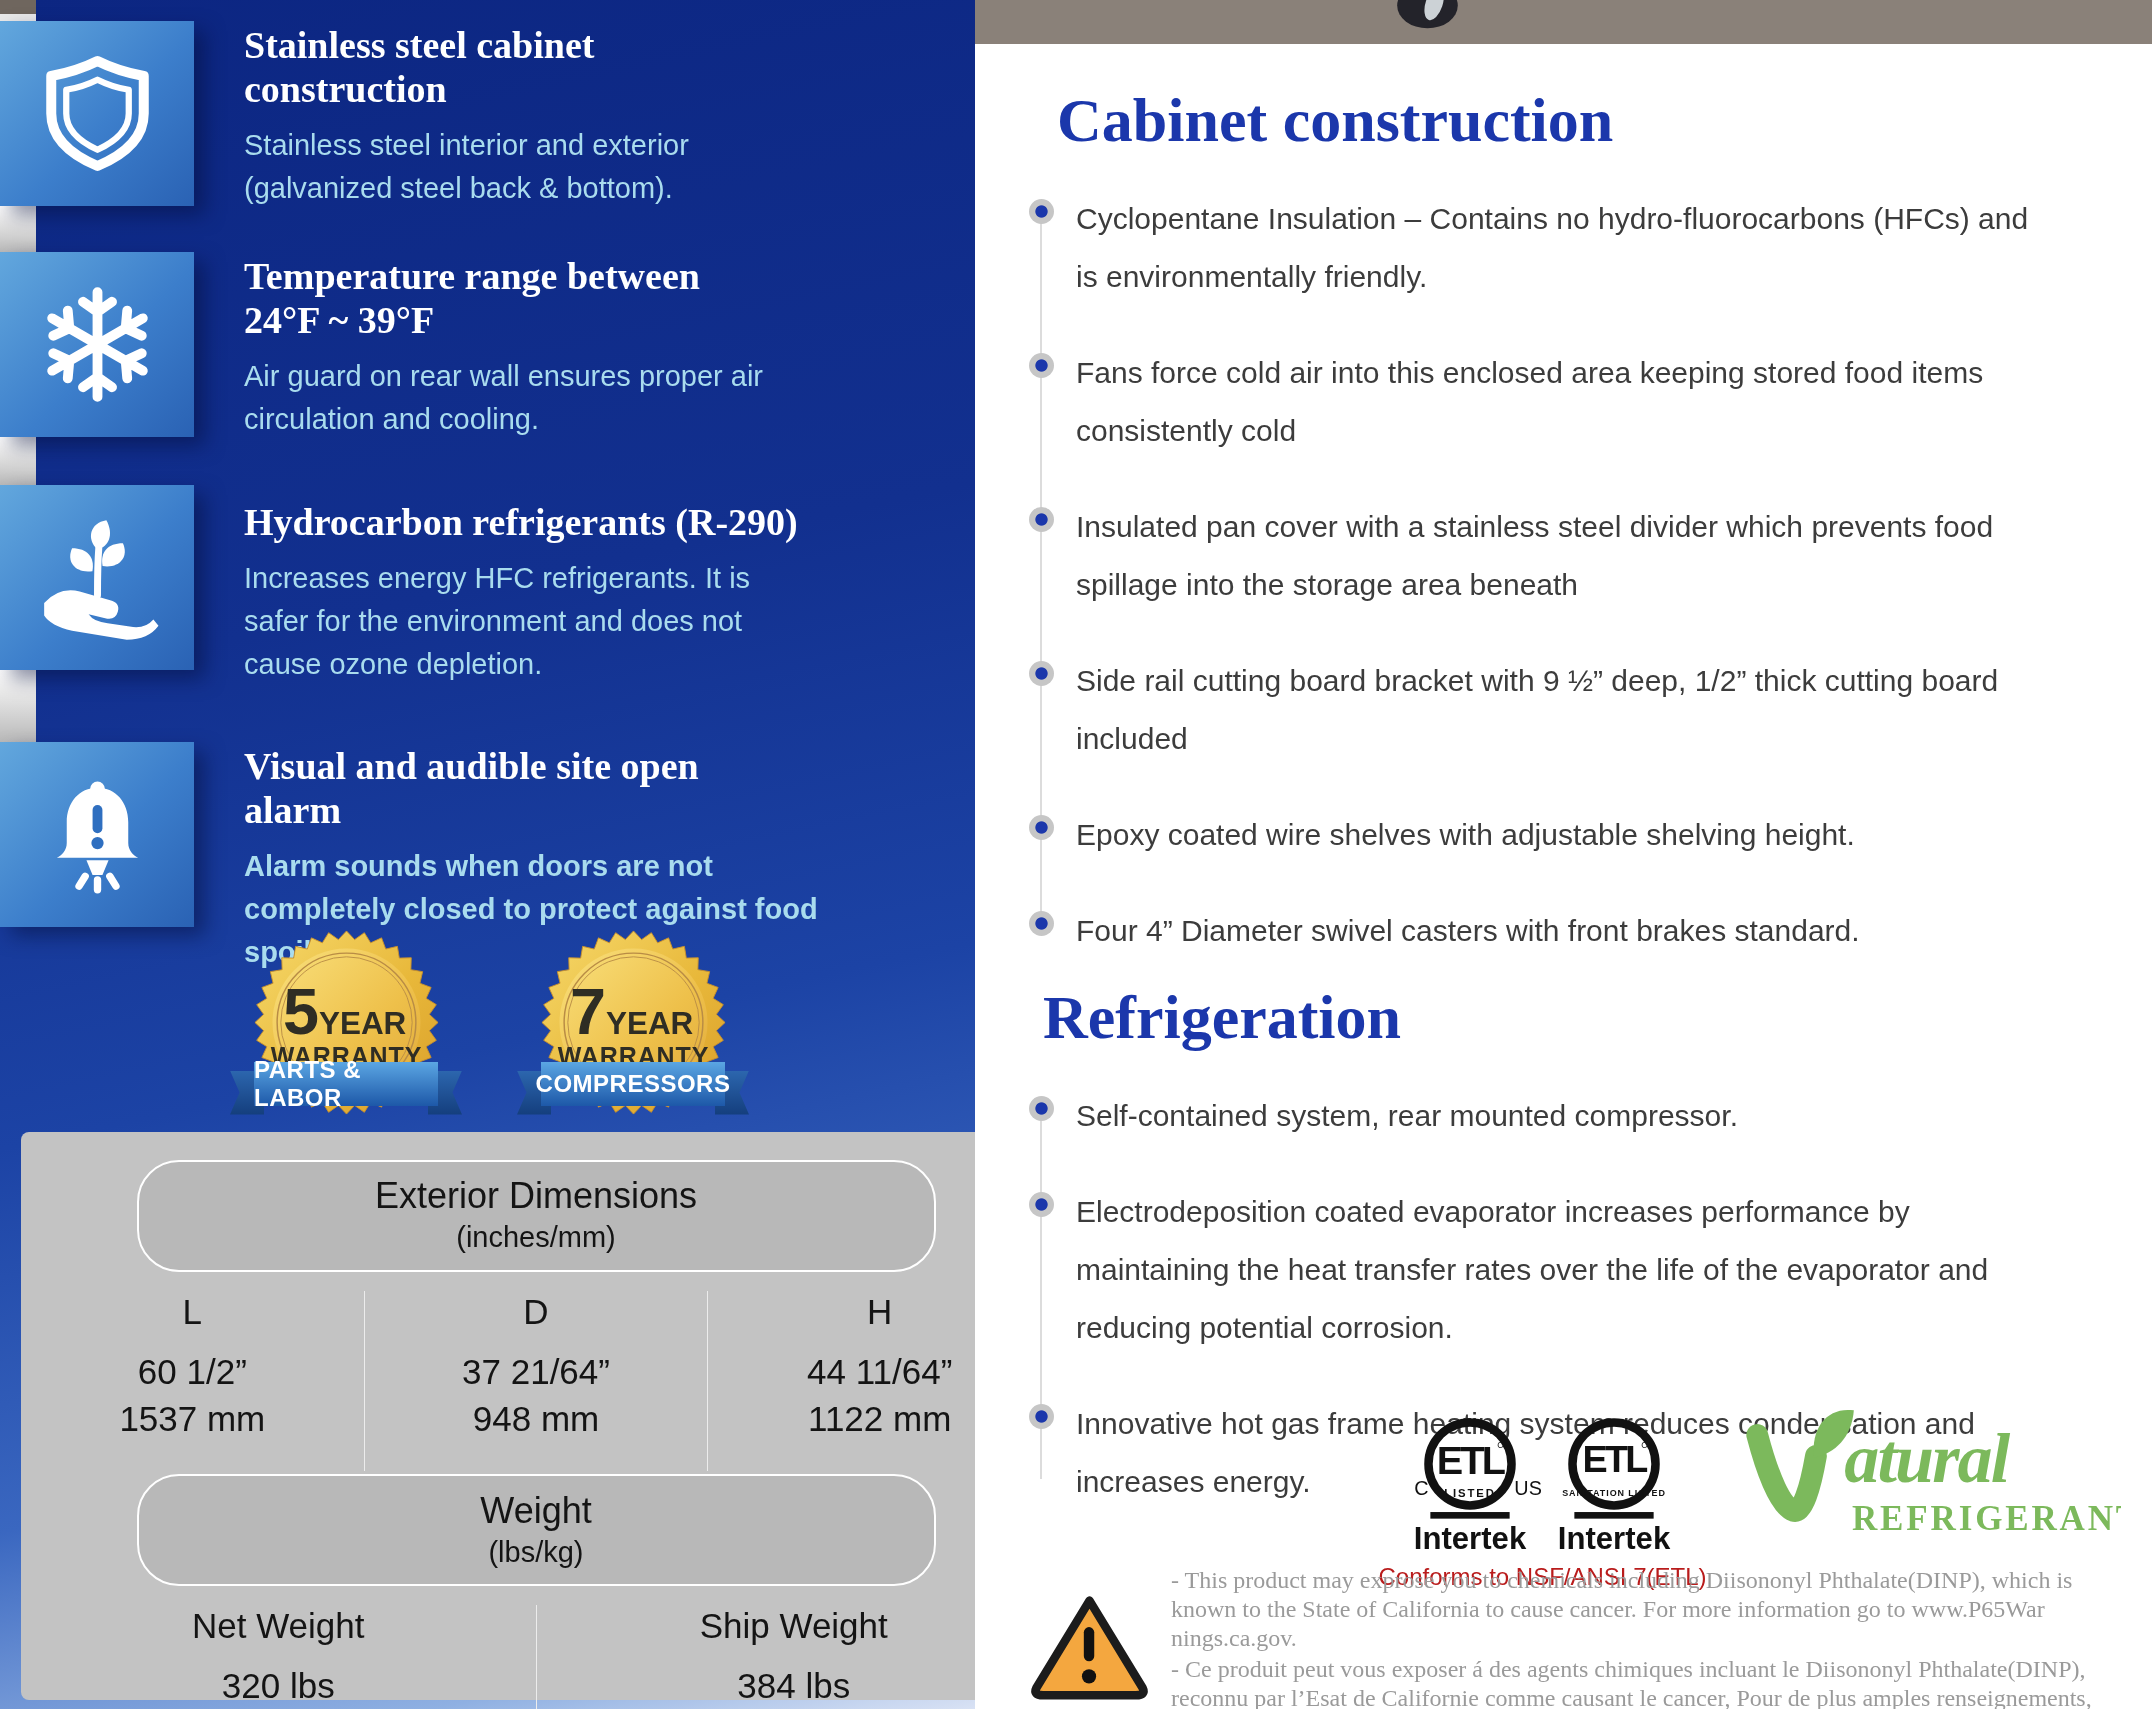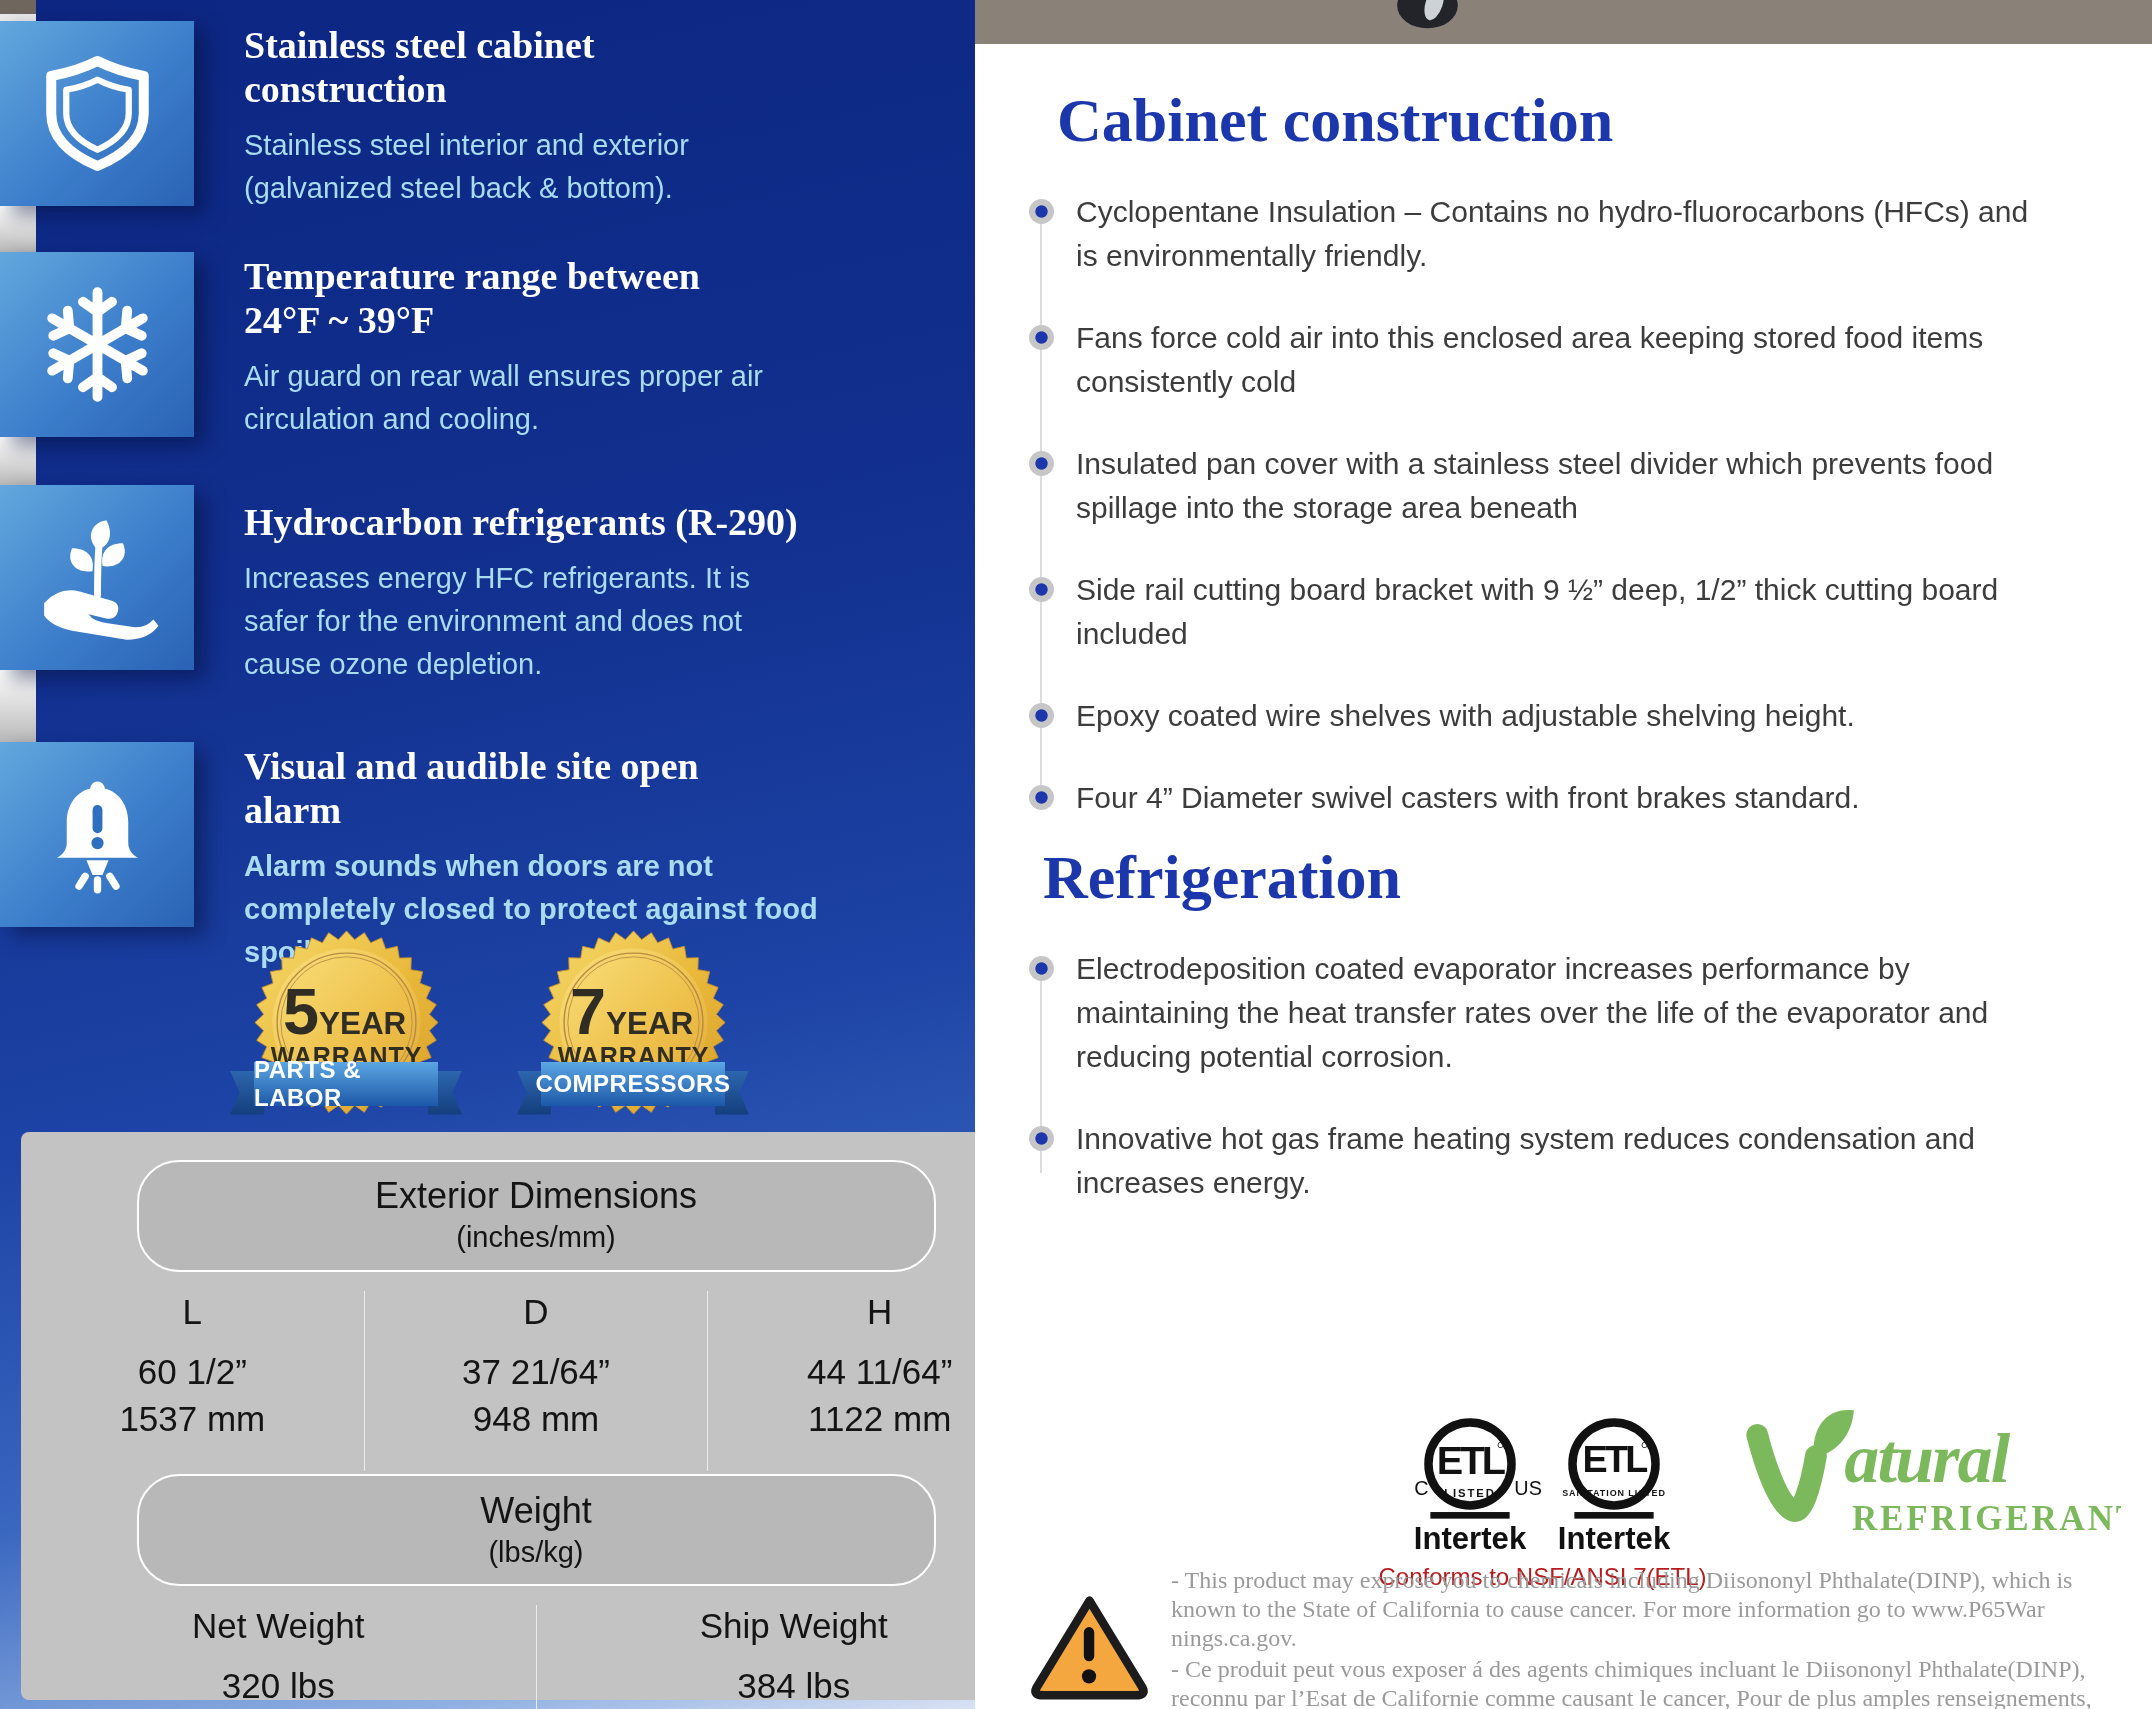--- a/index.html
+++ b/index.html
@@ -49,21 +49,21 @@
   .right-panel{position:absolute;left:975px;top:0;width:1177px;height:1709px;background:#ffffff;}
   .photo-strip{position:absolute;left:0;top:0;width:1177px;height:44px;background:#8a8179;overflow:hidden;}
   .right-content{position:absolute;left:52px;top:44px;width:1107px;}
   h1.sec{margin:0;font-family:"Liberation Serif",serif;font-weight:700;
     font-size:62px;line-height:76px;color:var(--accent);}
   h1.cab{margin:38px 0 0 30px;}
   h1.ref{margin:19px 0 0 16px;}
   ul.blist{list-style:none;margin:32px 0 0 0;padding:0;position:relative;max-width:1027px;}
   ul.blist::before{content:'';position:absolute;left:13.2px;top:23px;bottom:32px;width:1.9px;background:#dcdcdc;}
   ul.blist li{position:relative;padding-left:49px;margin:0 0 38px;
-    font-size:30px;line-height:44px;color:var(--bodyText);}
+    font-size:30px;line-height:58px;color:var(--bodyText);}
   ul.blist li:last-child{margin-bottom:0;}
   ul.blist li::before{content:'';position:absolute;left:1.9px;top:8.5px;width:25.6px;height:25.6px;border-radius:50%;
     background:radial-gradient(circle,var(--accent) 0 5.7px,#c6c6c6 6.6px 100%);}
 
   
   .etl{position:absolute;top:1412px;}
   .etl1{left:424px;} .etl2{left:568px;}
   .conforms{position:absolute;left:397px;top:1563px;width:341px;text-align:center;
     font-size:24px;color:#b91c1c;}
   .natural{position:absolute;left:767px;top:1399px;}
@@ -247,20 +247,21 @@
         <li>Cyclopentane Insulation – Contains no hydro-fluorocarbons (HFCs) and is environmentally friendly.</li>
         <li>Fans force cold air into this enclosed area keeping stored food items consistently cold</li>
         <li>Insulated pan cover with a stainless steel divider which prevents food spillage into the storage area beneath</li>
         <li>Side rail cutting board bracket with 9 ½” deep, 1/2” thick cutting board included</li>
         <li>Epoxy coated wire shelves with adjustable shelving height.</li>
         <li>Four 4” Diameter swivel casters with front brakes standard.</li>
       </ul>
 
       <h1 class="sec ref">Refrigeration</h1>
       <ul class="blist">
+        <li>Self-contained system, rear mounted compressor.</li>
         <li>Electrodeposition coated evaporator increases performance by maintaining the heat transfer rates over the life of the evaporator and reducing potential corrosion.</li>
         <li>Innovative hot gas frame heating system reduces condensation and increases energy.</li>
       </ul>
     </div>
 
     <svg class="etl etl1" width="142" height="151" viewBox="0 0 150 160">
       <circle cx="75" cy="55" r="44" fill="none" stroke="#111" stroke-width="9"></circle>
       <text x="75" y="66" text-anchor="middle" font-size="42" font-weight="800" letter-spacing="-3" fill="#111" font-family="Liberation Sans,sans-serif">ETL</text>
       <text x="104" y="38" font-size="9" fill="#111" font-family="Liberation Sans,sans-serif">CM</text>
       <text x="75" y="90" text-anchor="middle" font-size="12" font-weight="700" letter-spacing="2" fill="#111" font-family="Liberation Sans,sans-serif">LISTED</text>

